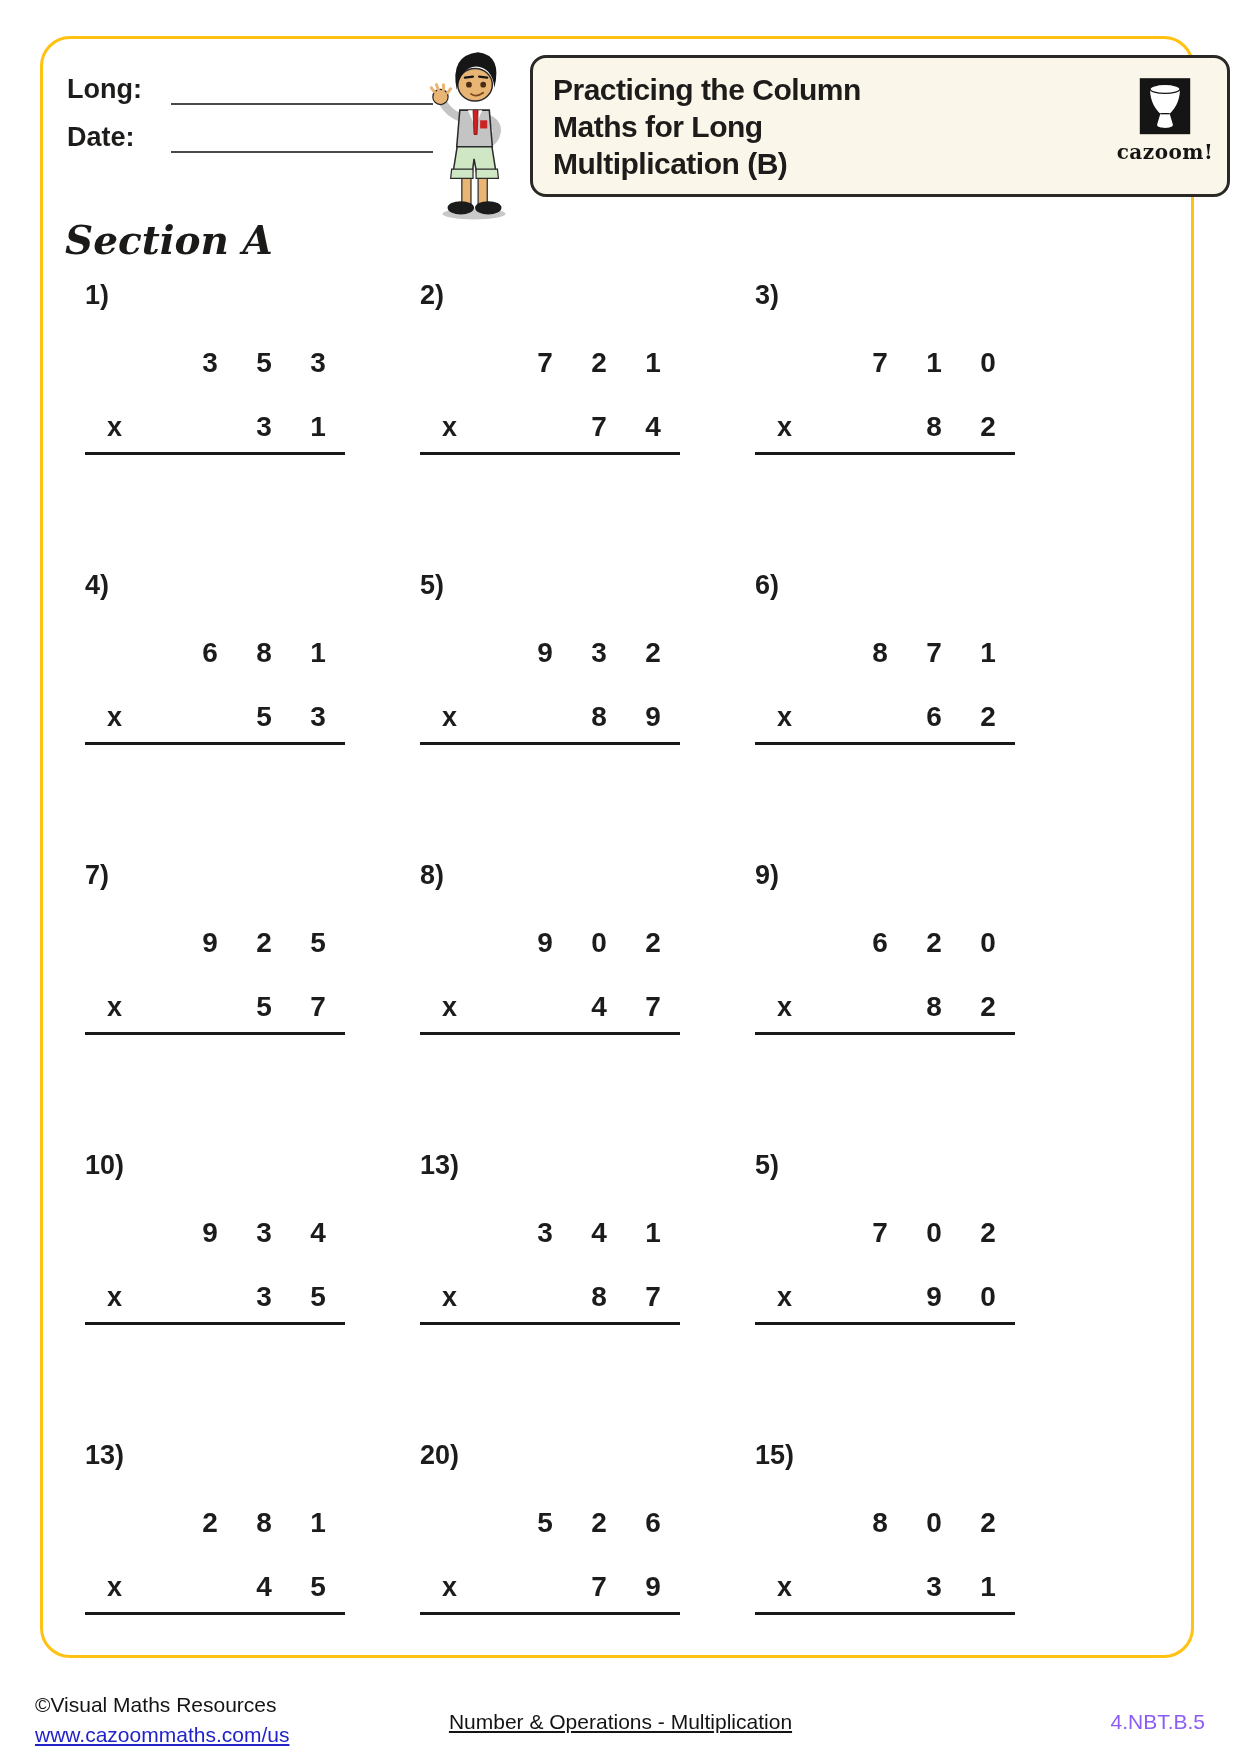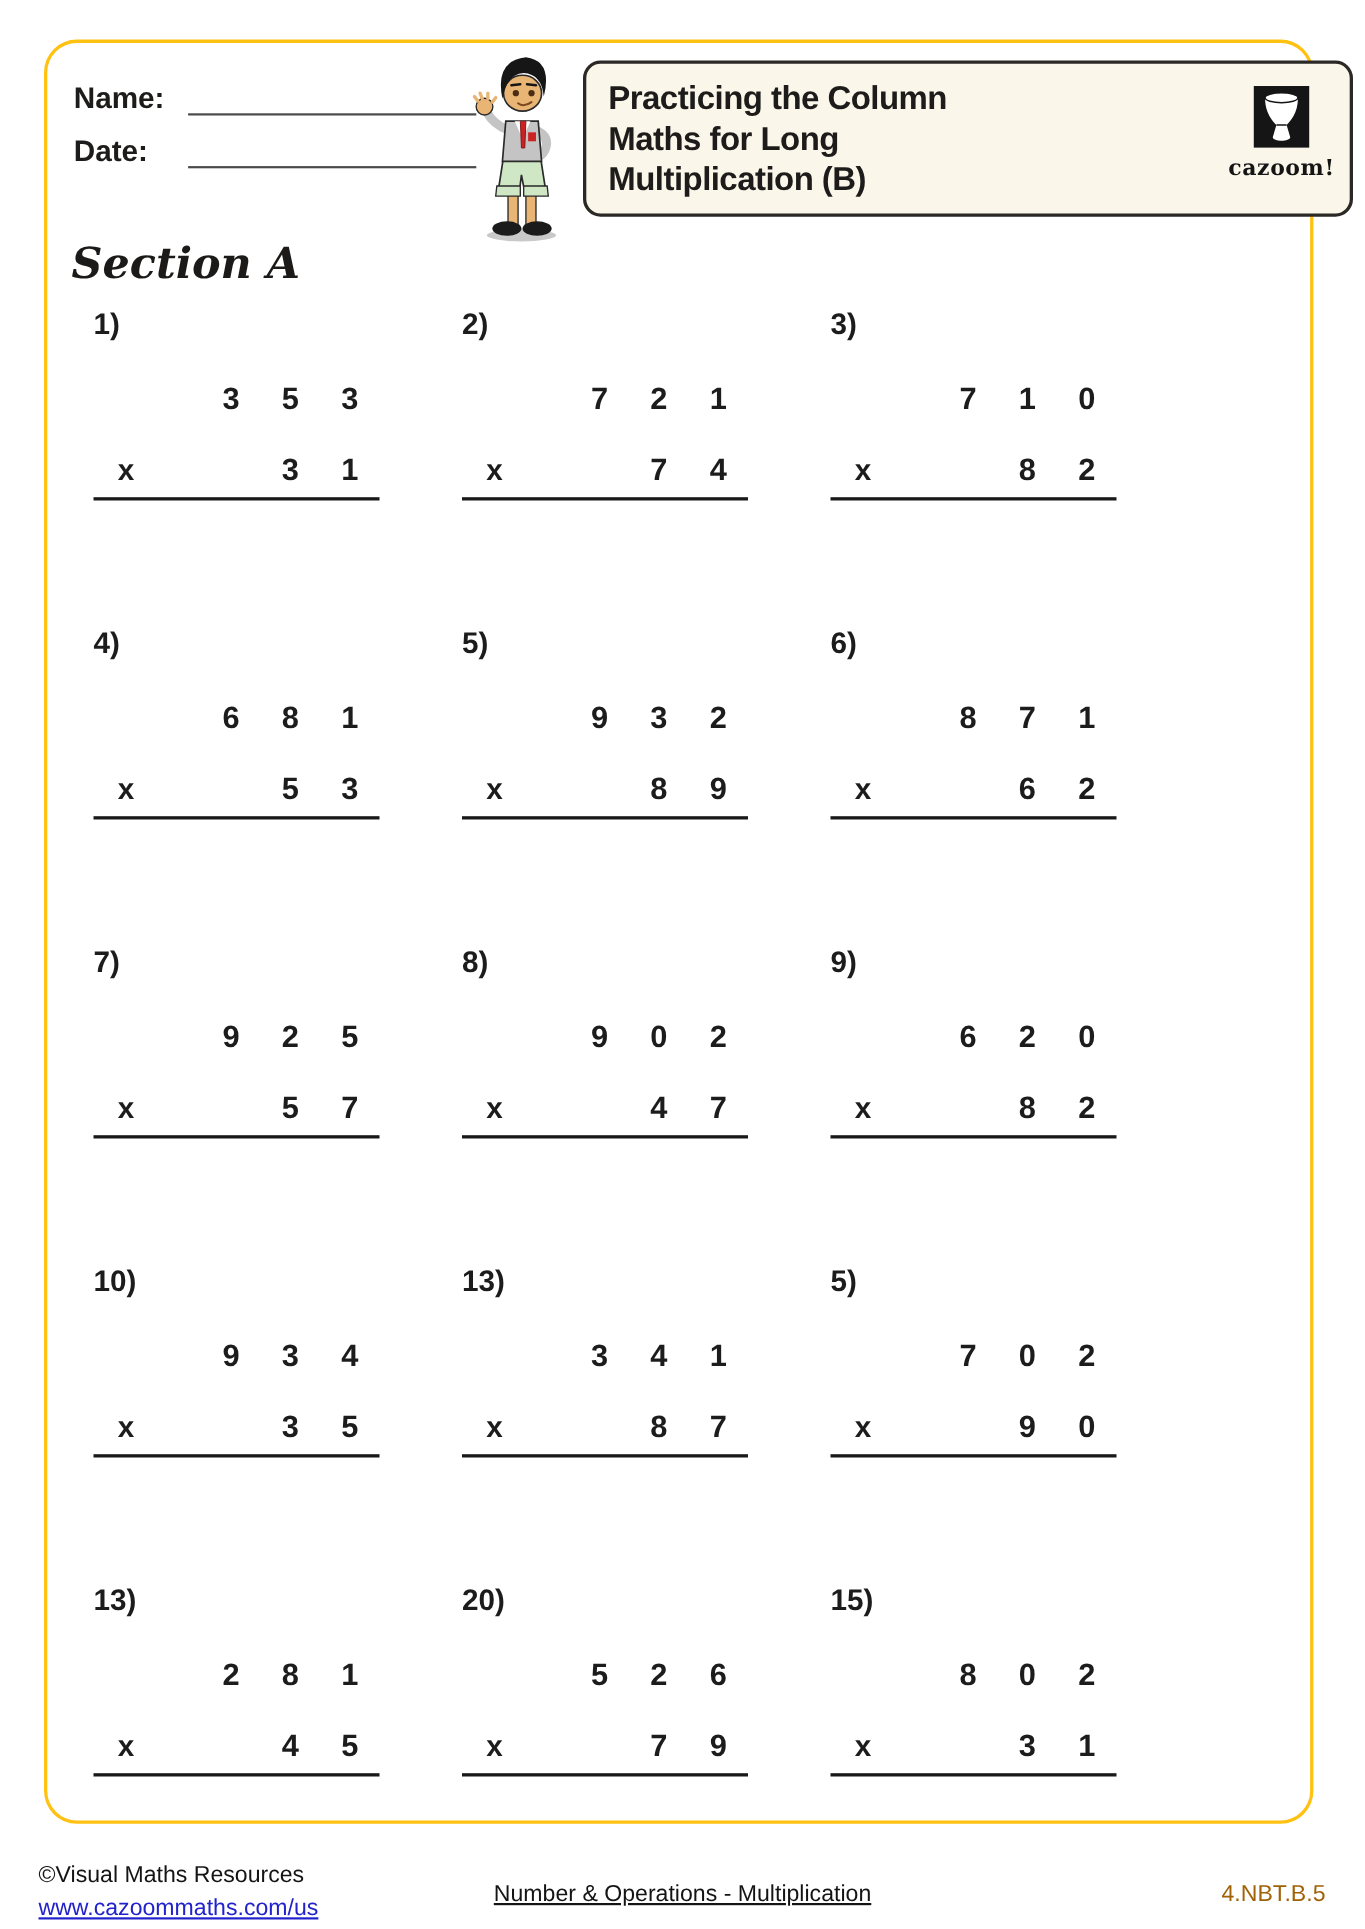--- a/index.html
+++ b/index.html
@@ -65,32 +65,32 @@
   .prow{display:flex;justify-content:flex-end;align-items:center;height:34px;}
   .prow-top{margin-top:34px;}
   .prow-bottom{margin-top:30px;}
   .digit{width:54px;text-align:center;font-size:28px;font-weight:bold;color:#1c1c1c;}
   .op{margin-right:auto;margin-left:22px;font-size:27px;font-weight:bold;color:#1c1c1c;}
   .pline{margin-top:8px;border-top:3px solid #191919;width:100%;}
   
   .footer-left{position:absolute;left:35px;top:1690px;font-size:21px;line-height:30px;color:#141414;}
   .footer-link{color:var(--link);text-decoration:underline;cursor:pointer;}
   .footer-center{position:absolute;left:0;top:1710px;width:100%;text-align:center;font-size:21px;color:#141414;text-decoration:underline;}
-  .footer-right{position:absolute;right:36px;top:1710px;font-size:21px;color:#a16207;}
+  .footer-right{position:absolute;right:36px;top:1710px;font-size:21px;color:#8b5cf6;}
 </style>
 </head>
 <body>
 
 <div class="page">
 
   <div class="frame">
 
     <div class="namedate">
       <div class="field">
-        <span class="flabel">Name:</span>
+        <span class="flabel">Long:</span>
         <span class="fline"></span>
       </div>
       <div class="field">
         <span class="flabel">Date:</span>
         <span class="fline"></span>
       </div>
     </div>
 
     <svg class="boy" viewBox="0 0 100 175" xmlns="http://www.w3.org/2000/svg">
       <ellipse cx="52" cy="168" rx="31" ry="5.5" fill="#c9c9c9"></ellipse>

